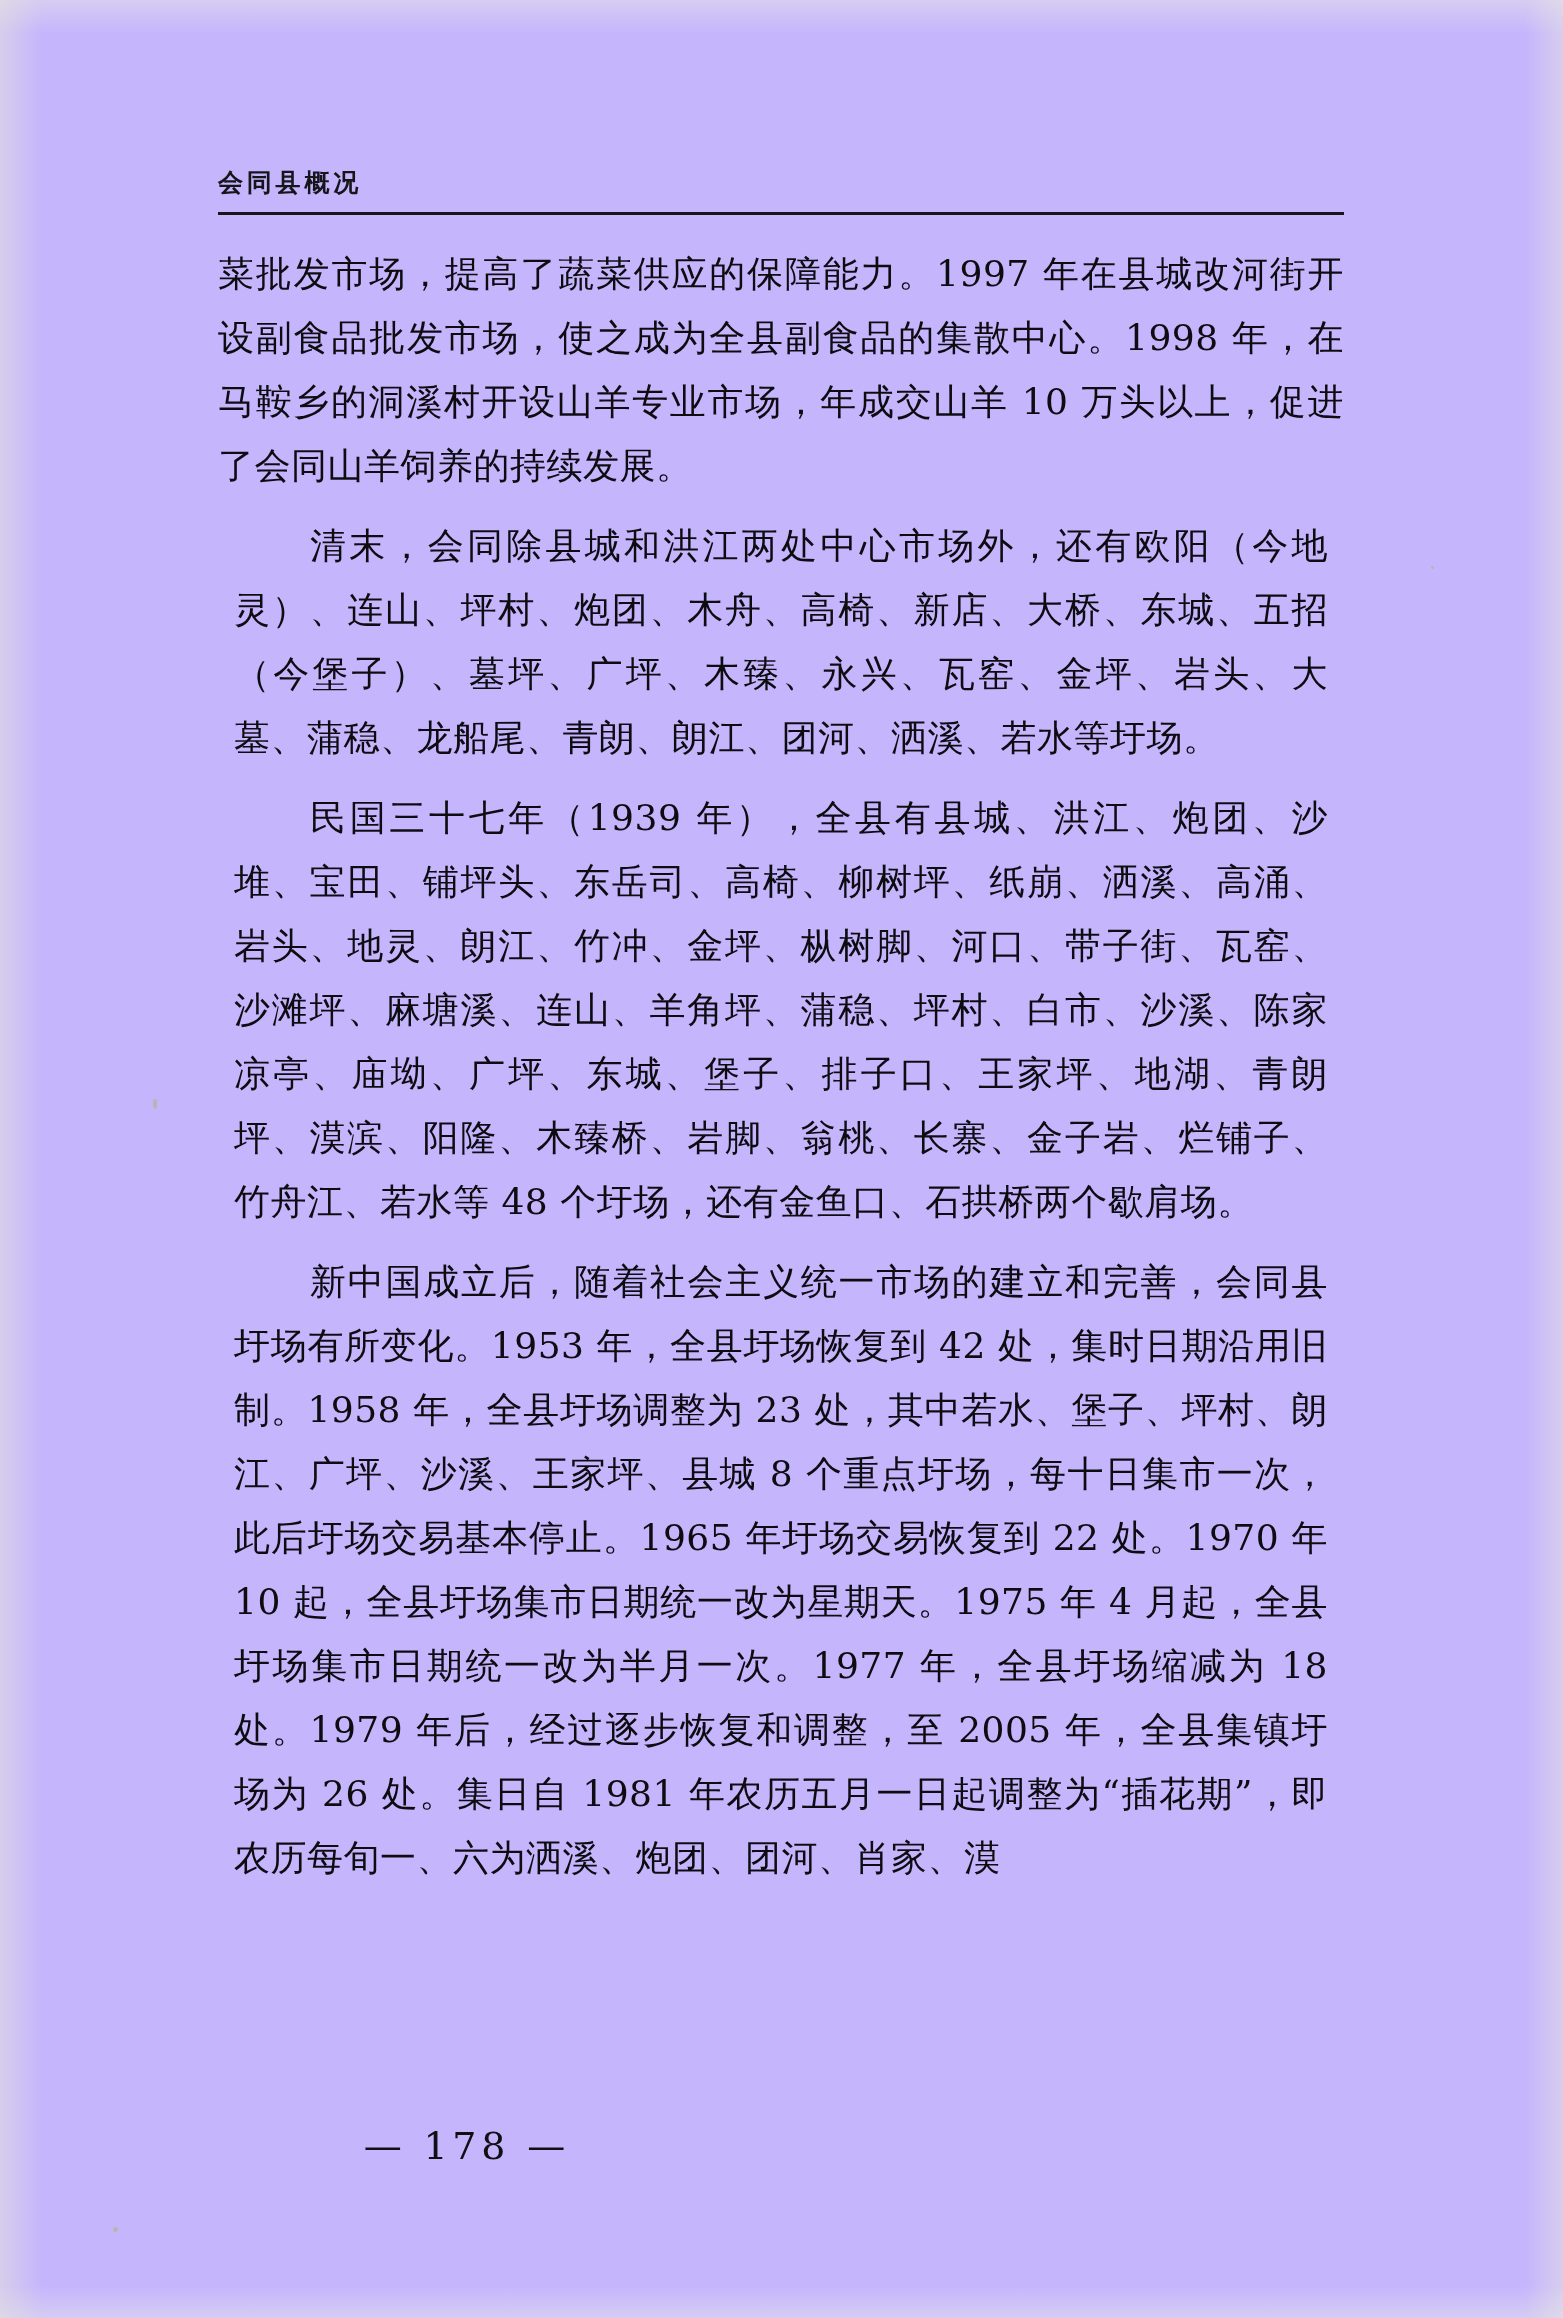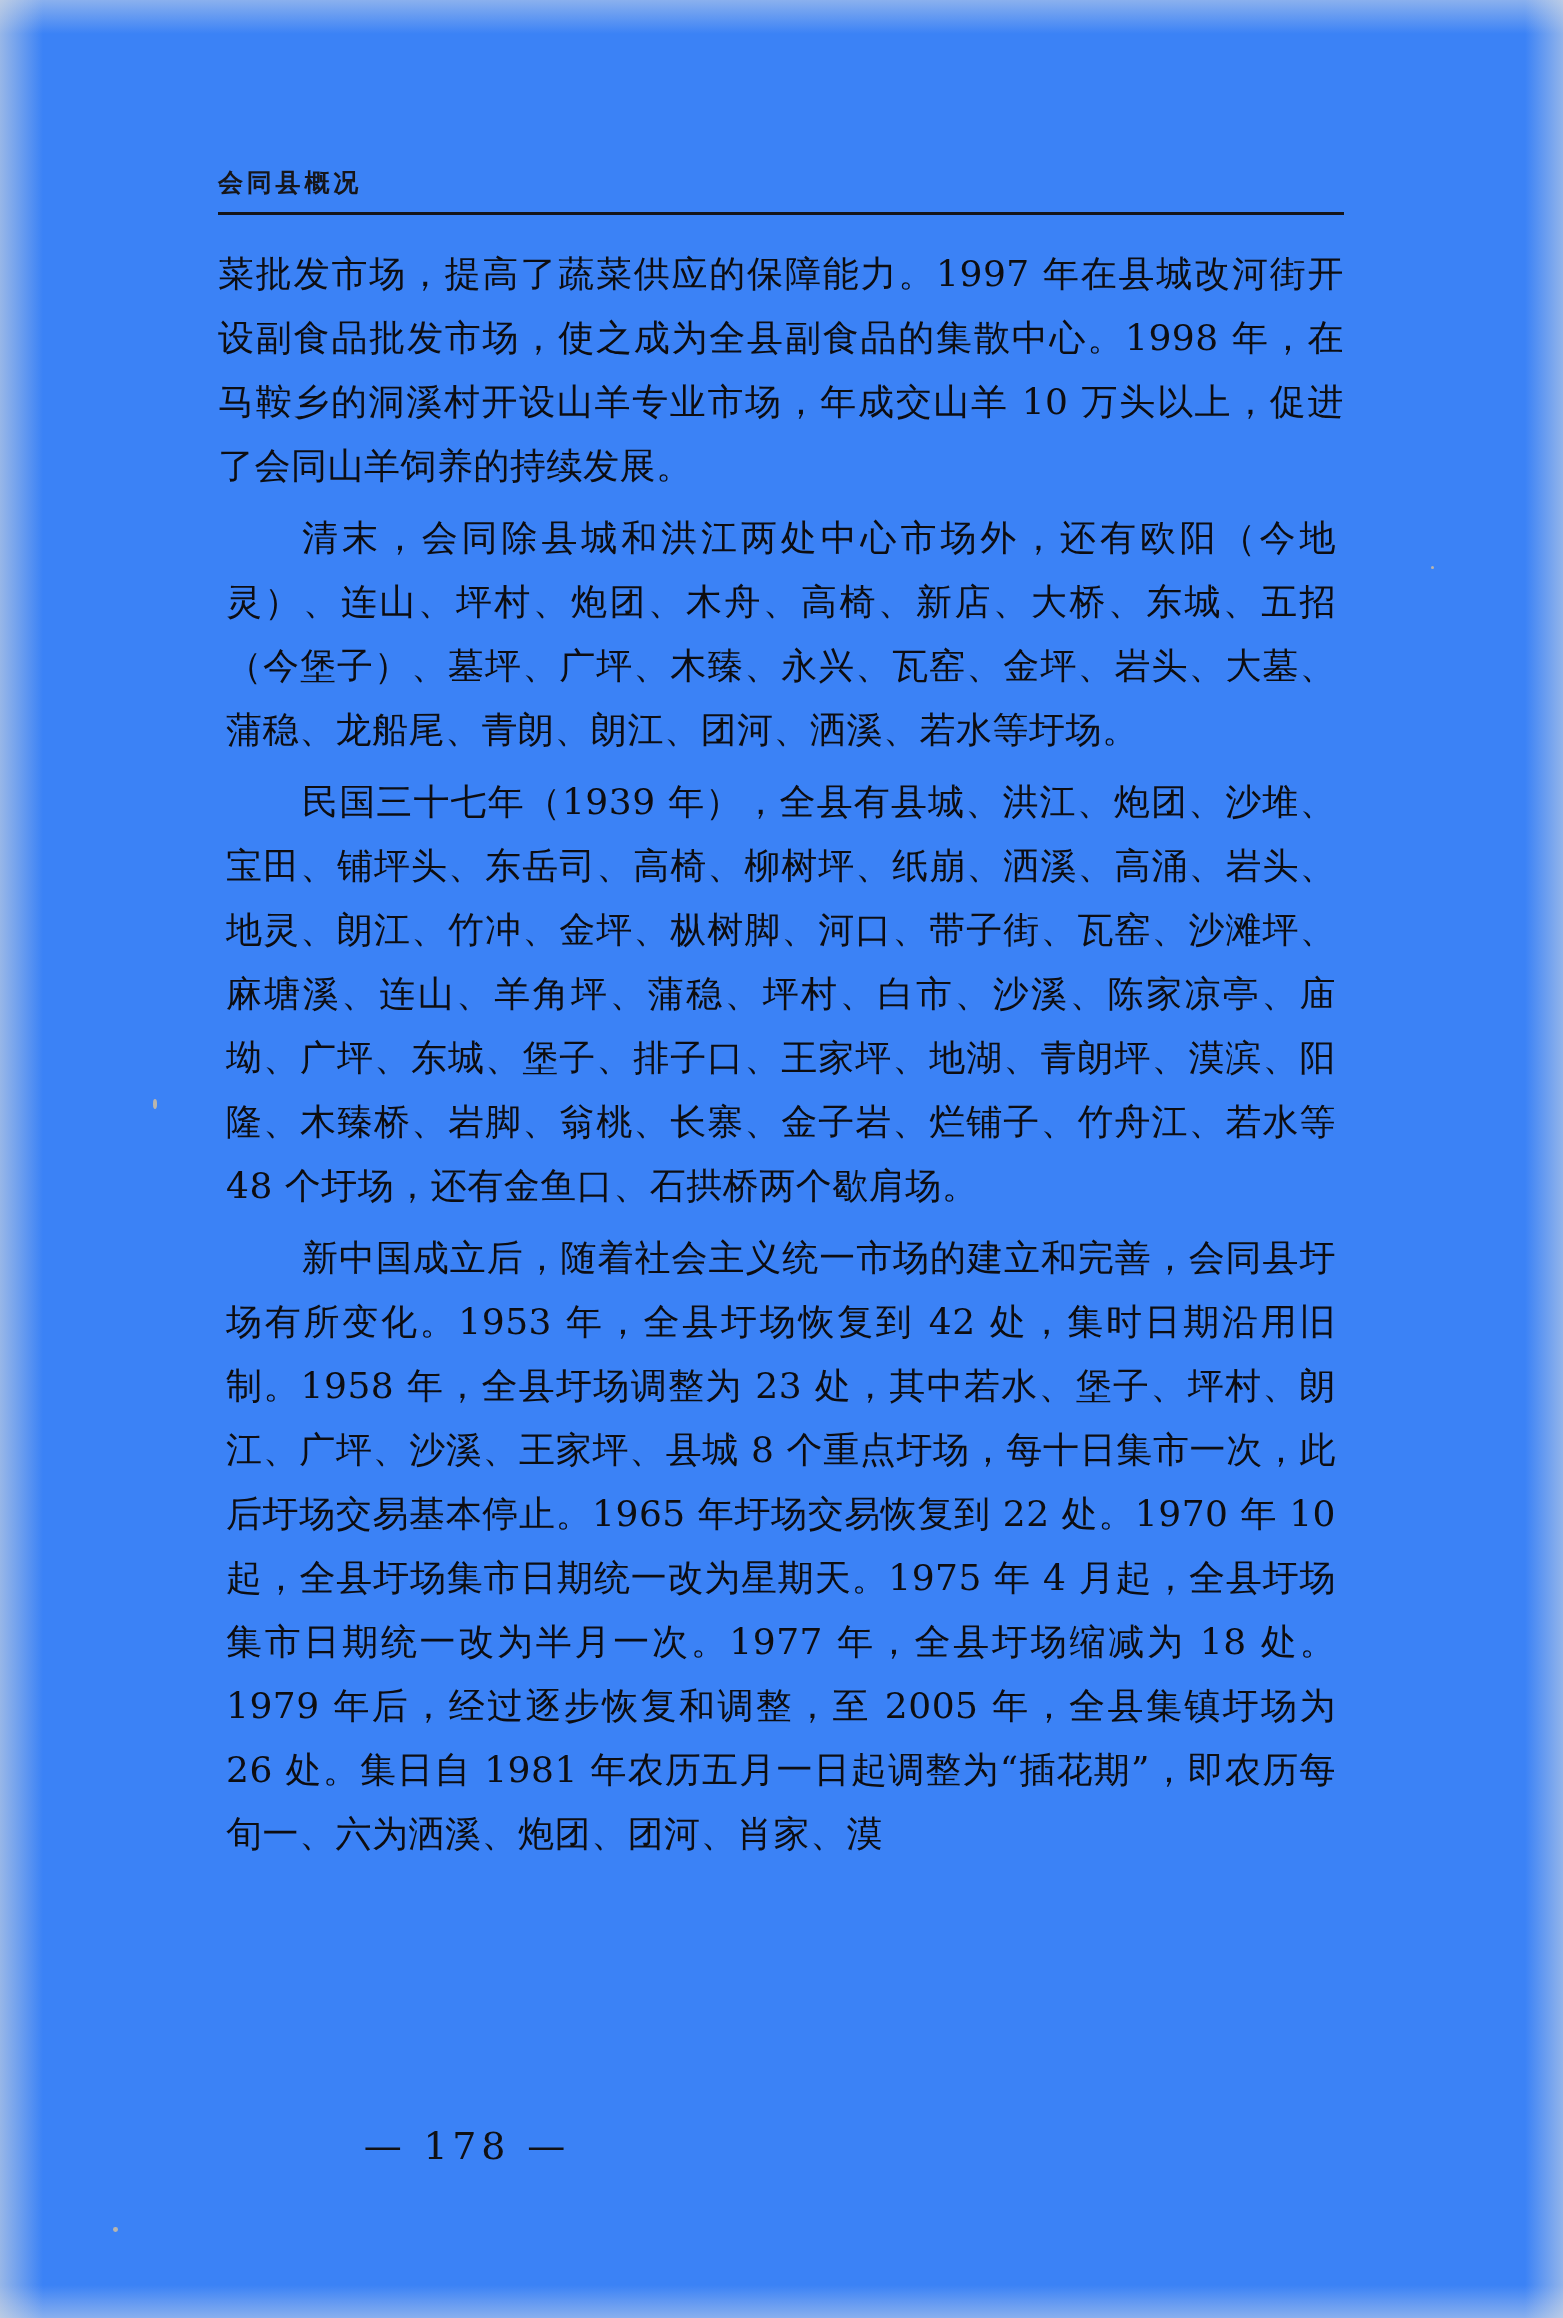--- a/index.html
+++ b/index.html
@@ -8,21 +8,21 @@
     padding: 0;
     background: #ffffff;
   }
   body {
     font-family: "DejaVu Serif", "Liberation Serif", serif;
   }
   .page {
     position: relative;
     width: 1563px;
     height: 2319px;
-    background: #3b82f6;
+    background: #c4b5fd;
     overflow: hidden;
   }
   
   .paper-tone {
     position: absolute;
     inset: 0;
     background:
       linear-gradient(90deg, rgba(228,226,220,0.55) 0px, rgba(255,255,255,0) 43px),
       linear-gradient(270deg, rgba(232,230,224,0.5) 0px, rgba(255,255,255,0) 38px),
       linear-gradient(180deg, rgba(235,233,228,0.45) 0px, rgba(255,255,255,0) 34px),
@@ -53,21 +53,21 @@
     margin-top: 27px;
     font-size: 36px;
     line-height: 64px;
     color: #0d0d11;
     text-align: justify;
     text-justify: inter-character;
     letter-spacing: 0.5px;
     font-family: "DejaVu Serif", "Liberation Serif", serif;
   }
   p.para {
-    margin: 8px;
+    margin: 16px;
     text-indent: 76px;
     text-align: justify;
     text-justify: inter-character;
   }
   p.para-cont {
     margin: 0;
     text-indent: 0;
     text-align: justify;
     text-justify: inter-character;
   }

